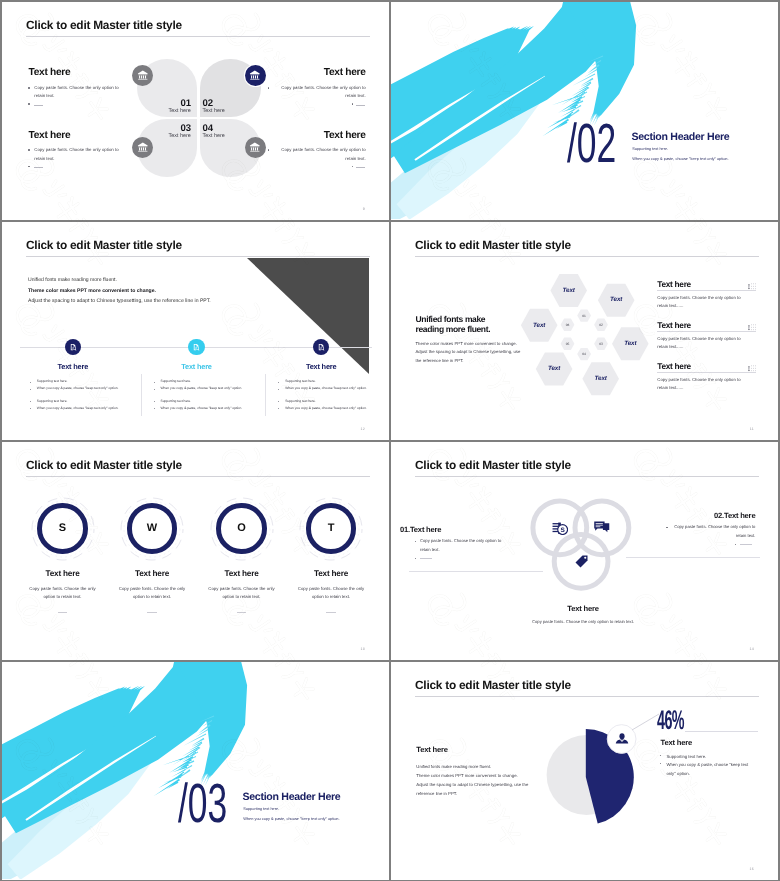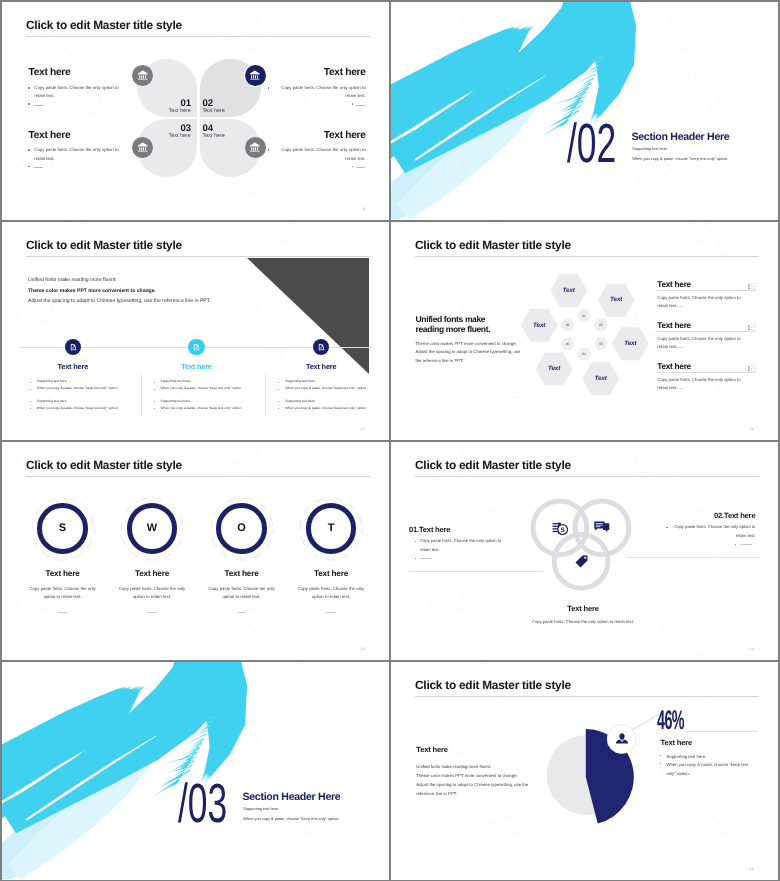--- a/index.html
+++ b/index.html
@@ -463,21 +463,21 @@
           <rect fill="#fff" x="7" y="16" width="31" height="3.2"></rect>
           <rect fill="#fff" x="7" y="23" width="20" height="3.2"></rect>
           <path fill="#1b2163" d="M38 10 h27 v28 h-8 v10 l-10 -10 h-9 z"></path>
         </svg></div>
   <div style="position:absolute;left:183.5px;top:113px;"><svg viewBox="0 0 52 52" width="13" height="13">
           <path fill="#1b2163" d="M30 2 L50 2 L50 22 L22 50 L2 30 Z"></path>
           <circle cx="41" cy="11" r="4.4" fill="#fff"></circle>
         </svg></div>
 
   <div class="s6-line" style="left:18px;top:128.7px;width:134px;"></div>
-  <div class="s6-h" style="left:18px;top:83px;">01.Text here</div>
+  <div class="s6-h" style="left:9px;top:83px;">01.Text here</div>
   <div class="s6-bd" style="left:23.5px;top:98.8px;"></div>
   <div class="s6-b" style="left:29px;top:95.2px;width:87px;">Copy paste fonts. Choose the only option to retain text.</div>
   <div class="s6-bd" style="left:23.5px;top:115.5px;"></div>
   <div class="s6-dash" style="left:29px;top:116px;"></div>
 
   <div class="s6-line" style="right:18px;top:114.7px;width:134px;"></div>
   <div class="s6-h" style="right:22.6px;top:69px;">02.Text here</div>
   <div class="s6-bd" style="right:110.5px;top:84.8px;"></div>
   <div class="s6-b" style="right:22.6px;top:81.2px;width:87px;text-align:right;">Copy paste fonts. Choose the only option to retain text.</div>
   <div class="s6-bd" style="right:42px;top:101.5px;"></div>

